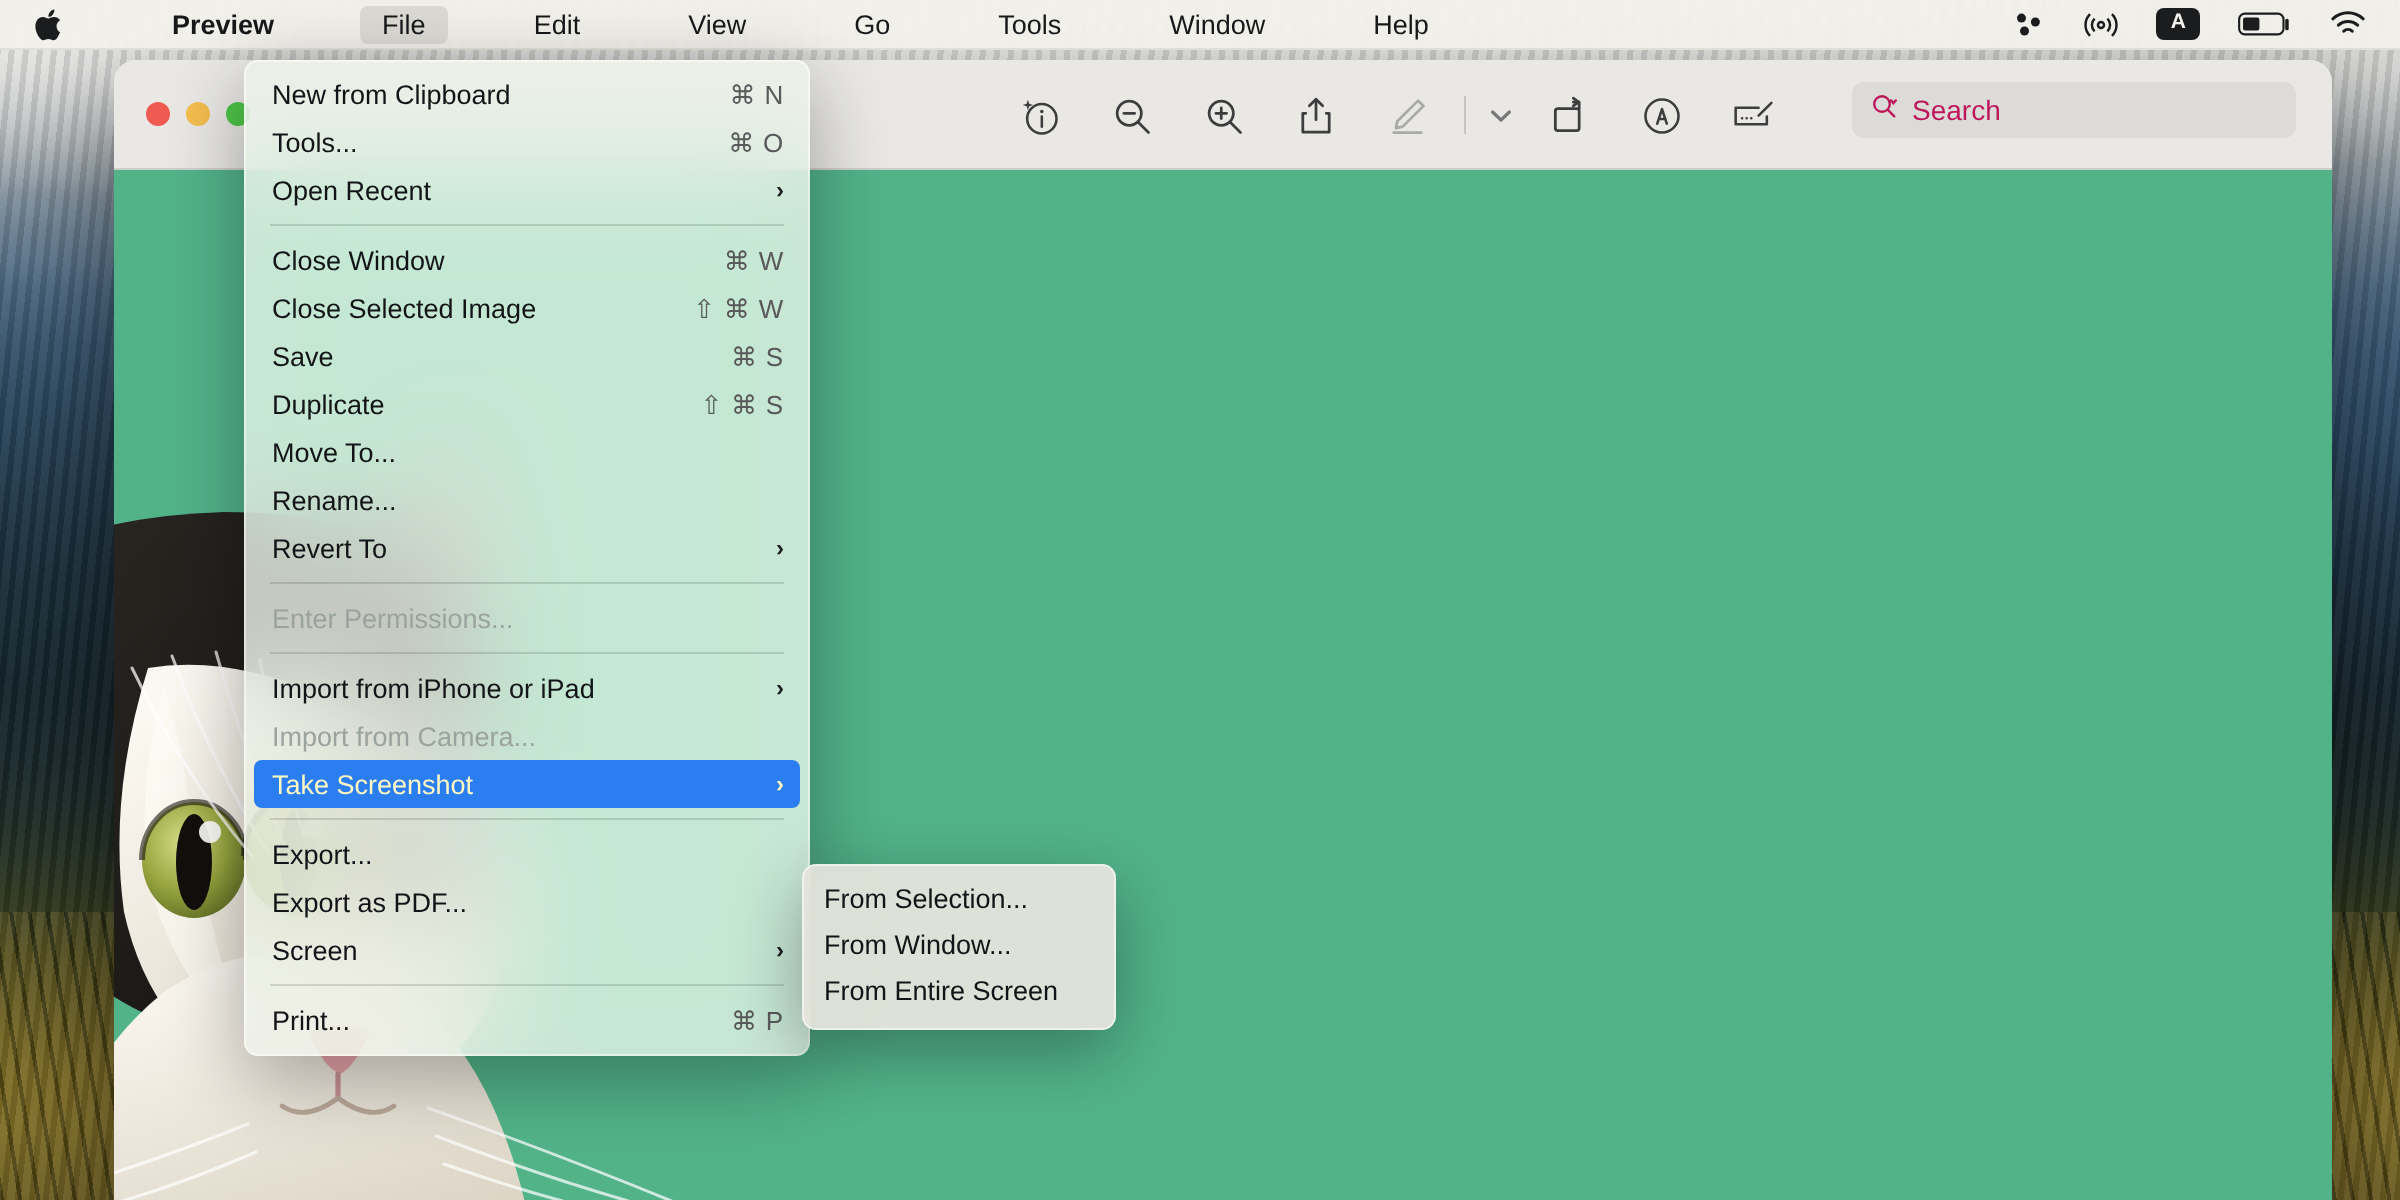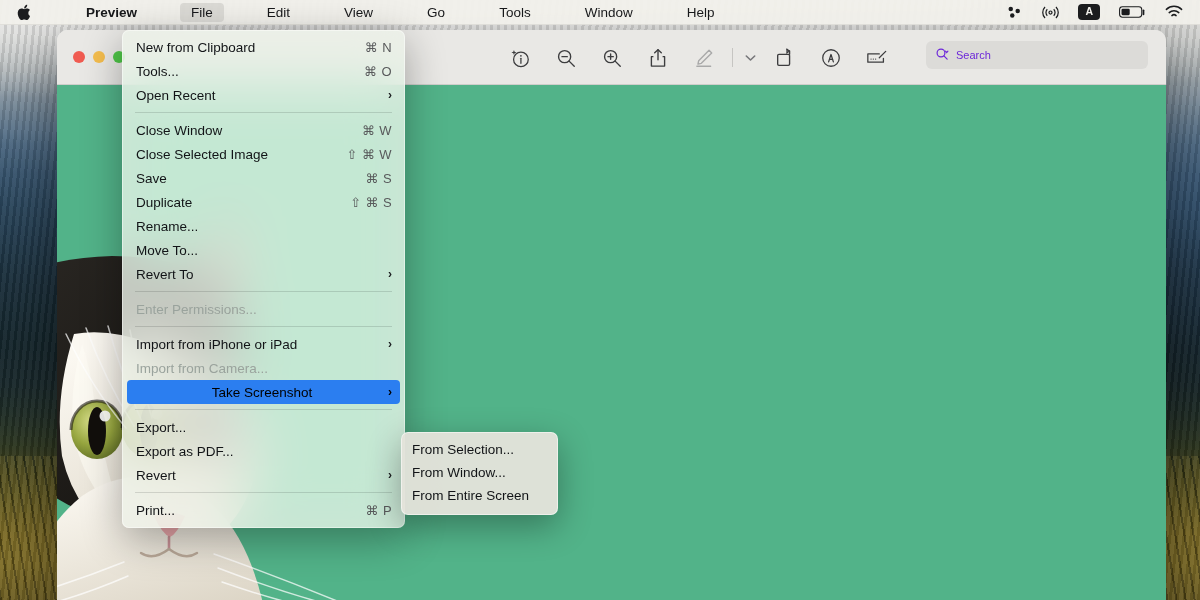--- a/index.html
+++ b/index.html
@@ -115,21 +115,21 @@
     color:#3d3d3f;
   }
   .tb-btn.dim{ color:#a9a9a9; }
   .tb-sep{ width:1px; height:19px; background:#c6c5c2; margin:0 5px; }
   .tb-chev{ width:24px; display:flex; align-items:center; justify-content:center; color:#77777a; font-size:10px; }
 
   .searchbox{
     position:absolute; right:18px; top:11px; width:222px; height:28px;
     background:#dcdbd8; border-radius:6px;
     display:flex; align-items:center; padding:0 9px; gap:6px;
-    color:#6d28d9; font-size:11px;
+    color:#be185d; font-size:14px;
   }
 
   #imagearea{
     height:523px; background:#52b389; position:relative; overflow:hidden;
   }
 
   
   .cat{ position:absolute; left:-75px; bottom:0; width:480px; height:470px; }
 
   
@@ -146,21 +146,21 @@
   }
   .mi{
     height:24px; display:flex; align-items:center;
     padding:0 12px 0 13px; position:relative; white-space:nowrap;
   }
   .mi .lbl{ flex:1; }
   .mi .sc{ color:#58595b; letter-spacing:.4px; font-size:13px; }
   .mi .arw{ font-size:12px; color:#1b1d20; font-weight:bold; }
   .mi.disabled .lbl{ color:#9aa39d; }
   .mi.sel{ background:#2b7ef0; border-radius:4px; margin:0 4px; padding:0 8px 0 9px; }
-  .mi.sel .lbl, .mi.sel .arw{ color:#000000;text-align:center; }
+  .mi.sel .lbl, .mi.sel .arw{ color:#fef9c3; }
   .sep{ height:1px; background:rgba(0,0,0,.13); margin:5px 12px; }
 
   #submenu{
     position:absolute; left:401px; top:432px; width:157px;
     background:rgba(231,228,221,.93);
     backdrop-filter:blur(26px);
     border-radius:7px;
     border:.5px solid rgba(255,255,255,.5);
     box-shadow:0 11px 34px rgba(0,0,0,.33);
     padding:5px 0 7px;
@@ -403,24 +403,24 @@
     </div>
     <div class="mi">
       <span class="lbl">Save</span>
       <span class="sc">⌘ S</span>
     </div>
     <div class="mi">
       <span class="lbl">Duplicate</span>
       <span class="sc">⇧ ⌘ S</span>
     </div>
     <div class="mi">
+      <span class="lbl">Move To...</span>
+    </div>
+    <div class="mi">
       <span class="lbl">Rename...</span>
-    </div>
-    <div class="mi">
-      <span class="lbl">Move To...</span>
     </div>
     <div class="mi">
       <span class="lbl">Revert To</span>
       <span class="arw">›</span>
     </div>
     <div class="sep"></div>
     <div class="mi disabled">
       <span class="lbl">Enter Permissions...</span>
     </div>
     <div class="sep"></div>
@@ -436,21 +436,21 @@
       <span class="arw">›</span>
     </div>
     <div class="sep"></div>
     <div class="mi">
       <span class="lbl">Export...</span>
     </div>
     <div class="mi">
       <span class="lbl">Export as PDF...</span>
     </div>
     <div class="mi">
-      <span class="lbl">Revert</span>
+      <span class="lbl">Screen</span>
       <span class="arw">›</span>
     </div>
     <div class="sep"></div>
     <div class="mi">
       <span class="lbl">Print...</span>
       <span class="sc">⌘ P</span>
     </div>
   </div>
 
 <div id="submenu">

